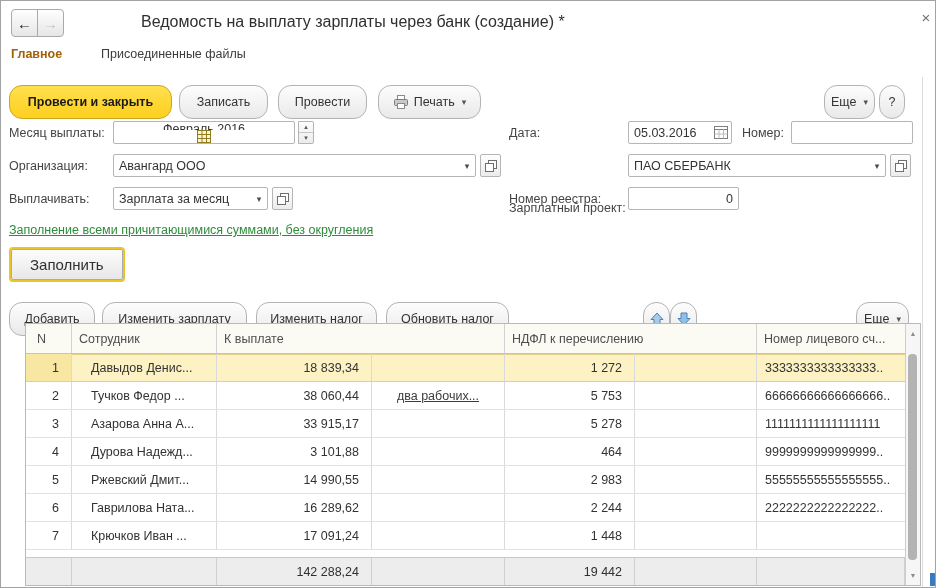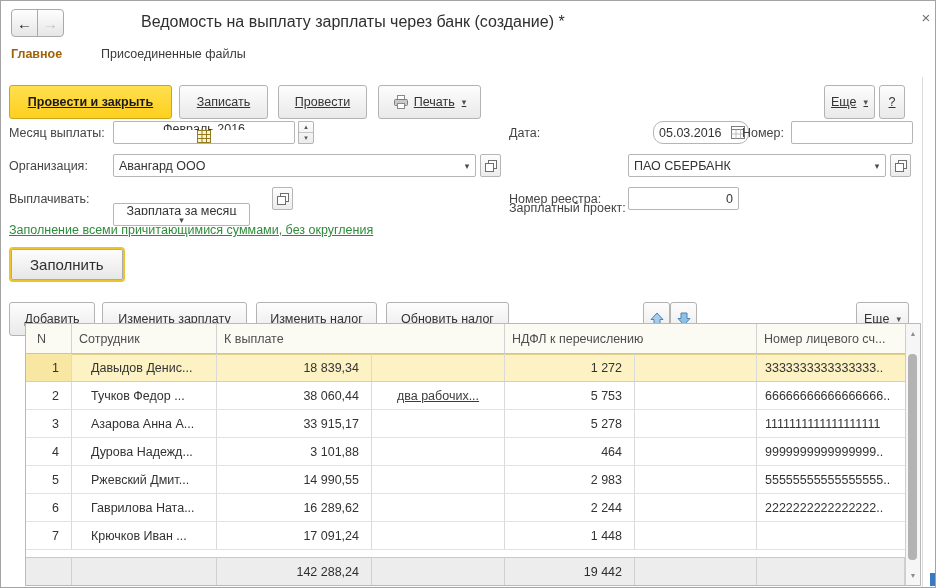--- a/index.html
+++ b/index.html
@@ -18,24 +18,24 @@
   .title { position:absolute; left:140px; top:12px; font-size:16px; color:#2f2f2f; white-space:nowrap; }
   .close-x { position:absolute; left:916px; top:8px; width:18px; height:18px; text-align:center;
              color:#6f6f6f; font-size:15px; line-height:18px; cursor:pointer; }
 
   
   .tab { position:absolute; top:46px; font-size:12.5px; cursor:pointer; white-space:nowrap; }
   .tab-main  { left:10px;  color:#a16207; font-weight:bold; }
   .tab-files { left:100px; color:#3c3c3c; }
 
   
-  .btn { position:absolute; height:34px; border:1px solid #b3b3b3; border-radius:3px;
+  .btn { position:absolute; height:34px; border:1px solid #b3b3b3; border-radius:13px;
          background:linear-gradient(#fdfdfd,#e9e9e9); font-size:12.5px; color:#333;
          display:flex; align-items:center; justify-content:center; gap:5px;
-         white-space:nowrap; cursor:pointer;text-decoration:underline; }
+         white-space:nowrap; cursor:pointer; }
   .btn .caret { font-size:9px; color:#555; margin-left:2px; }
   .toolbar .btn { top:84px; }
   .btn-postclose { left:8px;  width:163px; background:linear-gradient(#ffe04e,#fed01e);
                    border-color:#c9a61d; font-weight:bold; color:#1a1a1a; }
   .btn-write { left:178px; width:89px; }
   .btn-post  { left:277px; width:89px; }
   .btn-print { left:377px; width:103px;text-align:center; }
   .btn-more-top { left:823px; width:51px; }
   .btn-help  { left:878px; width:26px; }
 
@@ -47,25 +47,25 @@
   .field .txt.num { text-align:right; }
   .field .dd { width:16px; text-align:center; font-size:9px; color:#4a4a4a; cursor:pointer; }
   .field .ficon { width:20px; display:flex; align-items:center; justify-content:center; cursor:pointer; }
 
   .lbl-month {left:8px; top:125px;} .fld-month {left:112px; top:120px; width:182px;flex-direction:column;}
   .spinner { position:absolute; left:297px; top:120px; width:16px; height:23px;
              border:1px solid #b5b5b5; border-radius:0 2px 2px 0; background:linear-gradient(#fcfcfc,#ececec);
              display:flex; flex-direction:column; cursor:pointer; }
   .spinner span { flex:1; font-size:7px; line-height:10px; color:#555; text-align:center; }
   .spinner .up { border-bottom:1px solid #c6c6c6; }
-  .lbl-date {left:508px; top:125px;} .fld-date {left:652px; top:120px; width:96px;border-radius:10px;}
+  .lbl-date {left:508px; top:125px;} .fld-date {left:627px; top:120px; width:104px;}
   .lbl-number {left:741px; top:125px;} .fld-number {left:790px; top:120px; width:122px;}
   .lbl-org {left:8px; top:158px;} .fld-org {left:112px; top:153px; width:363px;}
   .lbl-project {left:508px; top:158px;margin-top:42px;} .fld-project {left:627px; top:153px; width:258px;}
-  .lbl-pay {left:8px; top:191px;} .fld-pay {left:112px; top:202px; width:137px;flex-direction:column;}
+  .lbl-pay {left:8px; top:191px;} .fld-pay {left:112px; top:186px; width:155px;}
   .lbl-registry {left:508px; top:191px;} .fld-registry {left:627px; top:186px; width:111px;}
   .open-btn { position:absolute; width:21px; height:23px; border:1px solid #b5b5b5; border-radius:2px;
               background:linear-gradient(#fdfdfd,#ececec); display:flex; align-items:center;
               justify-content:center; cursor:pointer; }
   .open-org {left:479px; top:153px;} .open-project {left:889px; top:153px;} .open-pay {left:271px; top:186px;}
 
   .fill-link { position:absolute; left:8px; top:222px; font-size:12.5px; color:#2e8b3a;
                text-decoration:underline; cursor:pointer; white-space:nowrap; }
   .fill-btn { position:absolute; left:10px; top:248px; height:31px; padding:0 18px;
               border:1px solid #ababab; border-radius:2px; background:linear-gradient(#fdfdfd,#e7e7e7);

